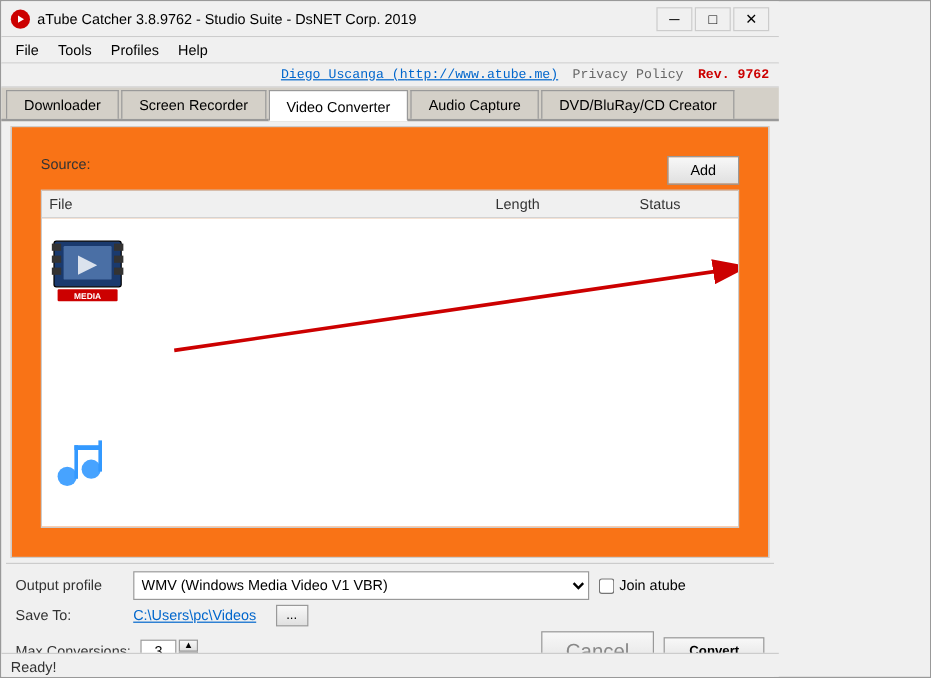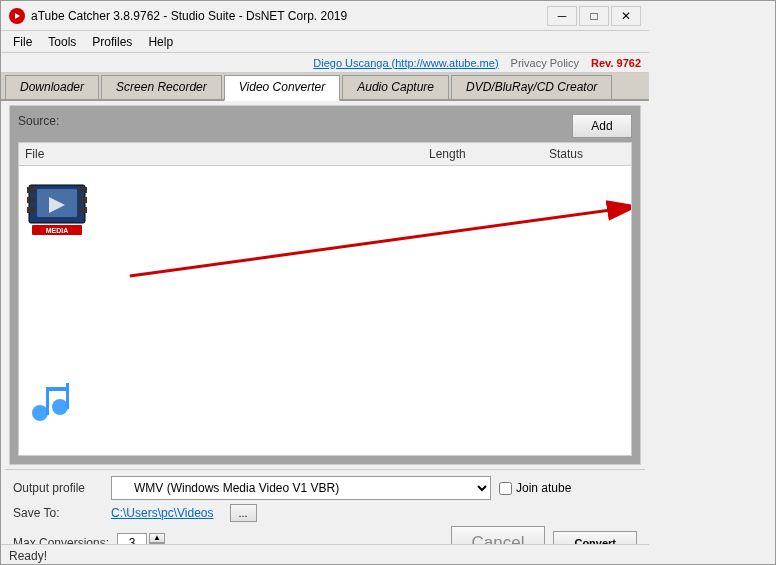--- a/index.html
+++ b/index.html
@@ -79,20 +79,21 @@
     .links-bar {
       display: flex;
       justify-content: flex-end;
       align-items: center;
       padding: 2px 8px;
       gap: 12px;
       font-size: 11px;
       background: #f0f0f0;
       border-bottom: 1px solid #ccc;
       height: 20px;
+      font-family: Liberation Mono, monospace;
     }
     .link-blue { color: #0066cc; cursor: pointer; text-decoration: underline; }
     .link-gray { color: #666; cursor: pointer; }
     .link-red { color: #cc0000; font-weight: bold; cursor: pointer; }
 
     
     .tabs-bar {
       display: flex;
       background: #d4d0c8;
       border-bottom: 2px solid #999;
@@ -103,37 +104,36 @@
     .tab {
       padding: 4px 14px;
       cursor: pointer;
       font-size: 12px;
       border: 1px solid #999;
       border-bottom: none;
       background: #d4d0c8;
       margin-right: 2px;
       height: 24px;
       display: flex;
-      align-items: flex-start;
-      font-style: italic;
+      align-items: flex-end;
     }
     .tab.active {
       background: #ffffff;
       border-bottom: 1px solid #fff;
       margin-bottom: -2px;
       height: 26px;
       font-weight: normal;
     }
 
     
     .main-content {
-      background: #a3a3a3;
+      background: #f97316;
       border: 1px solid #ccc;
       margin: 4px;
-      padding: 8px;
+      padding: 24px;
       position: relative;
       height: 360px;
       display: flex;
       flex-direction: column;
     }
 
     .source-row {
       display: flex;
       align-items: flex-start;
       justify-content: space-between;
@@ -192,21 +192,21 @@
       margin-bottom: 4px;
       gap: 8px;
     }
     .control-label {
       font-size: 12px;
       color: #333;
       min-width: 90px;
     }
     .profile-select {
       flex: 1;
-      padding: 3px 18px;
+      padding: 3px 2px;
       font-size: 12px;
       border: 1px solid #999;
       background: #fff;
       height: 24px;
       max-width: 380px;
     }
     .join-files-check {
       display: flex;
       align-items: center;
       gap: 4px;

